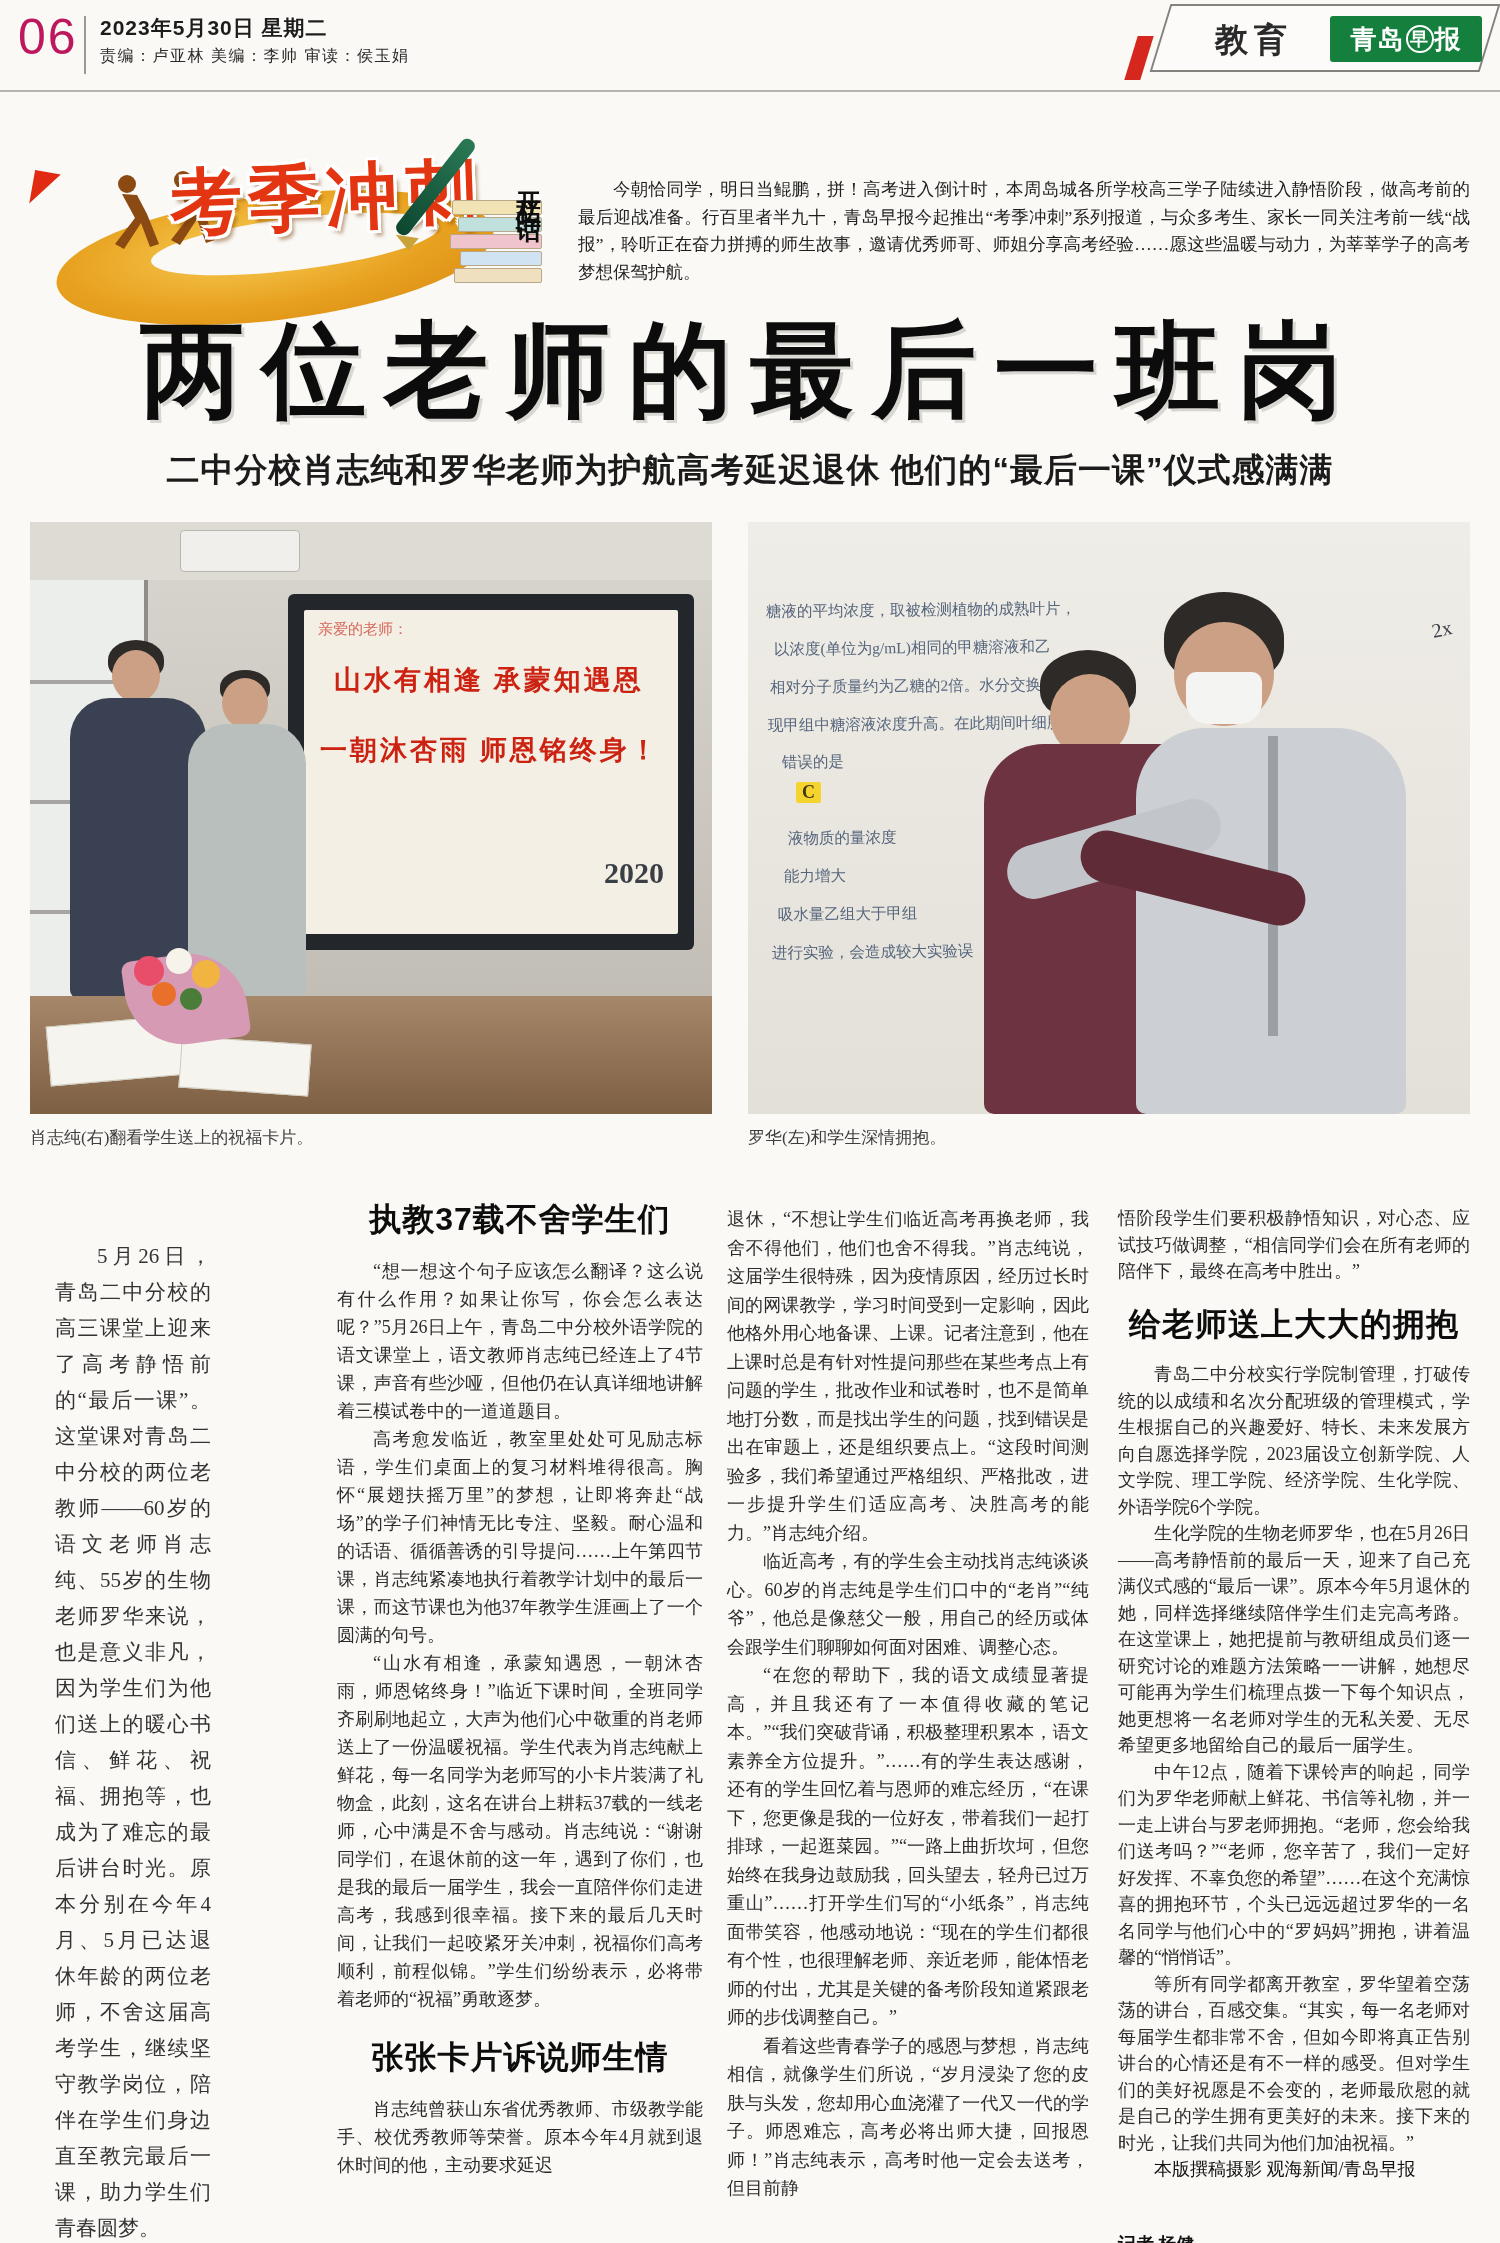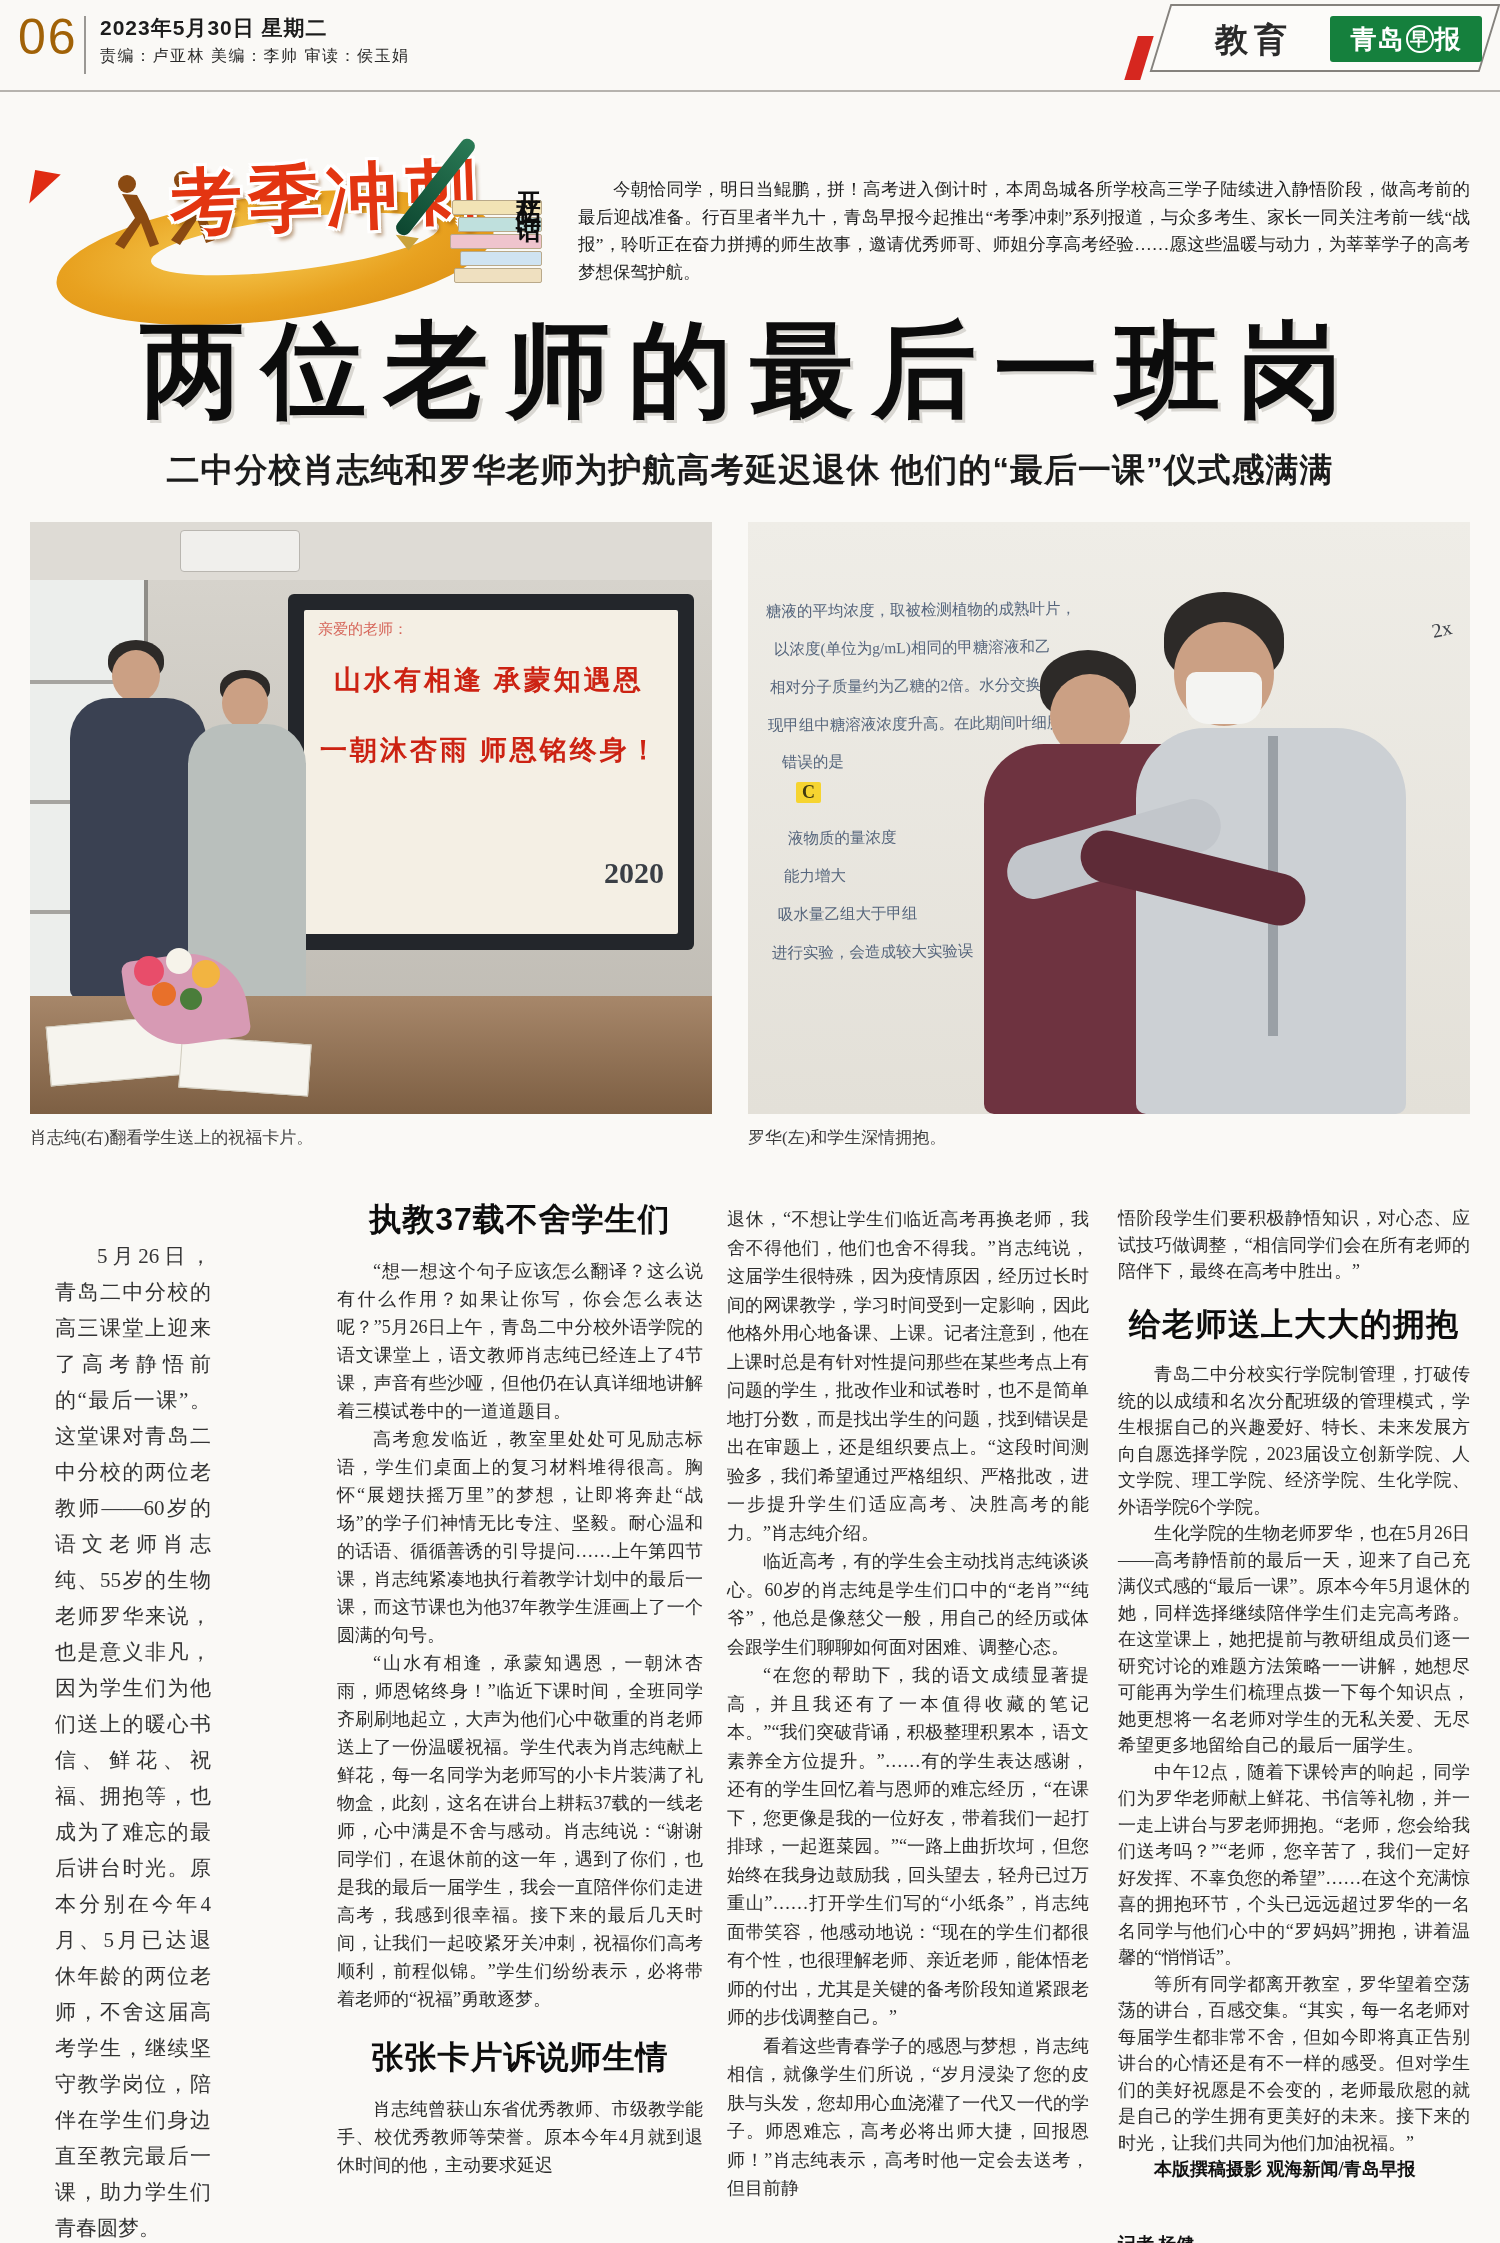--- a/index.html
+++ b/index.html
@@ -2,21 +2,21 @@
 <html><head>
 <meta charset="utf-8">
 <style>
   * { margin:0; padding:0; box-sizing:border-box; }
   body { background:#e8e6e2; font-family:"Liberation Serif","DejaVu Serif",serif; }
   .page { position:relative; width:1500px; height:2243px; margin:0 auto;
           background:#faf9f6; overflow:hidden; color:#2b2b2b; }
   .sans { font-family:"Liberation Sans","DejaVu Sans",sans-serif; }
 
   
-  .pagenum { position:absolute; left:18px; top:8px; font-size:50px; color:#a16207;
+  .pagenum { position:absolute; left:18px; top:8px; font-size:50px; color:#be185d;
              font-family:"Liberation Sans",sans-serif; letter-spacing:2px; }
   .hdr-divider { position:absolute; left:84px; top:16px; width:2px; height:58px; background:#9a9894; }
   .hdr-date { position:absolute; left:100px; top:14px; font-size:21px; font-weight:bold; color:#1c1c1c;
               font-family:"Liberation Sans",sans-serif; letter-spacing:1px;}
   .hdr-editors { position:absolute; left:100px; top:46px; font-size:16px; color:#2a2a2a;
                  font-family:"Liberation Sans",sans-serif; letter-spacing:1.5px; }
   .edu-box { position:absolute; left:1160px; top:4px; width:330px; height:68px;
              border:2px solid #85827d; transform:skewX(-17deg); background:#fcfbf9; }
   .edu-label { position:absolute; left:1215px; top:18px; font-size:33px; font-weight:bold; color:#2a2a2a;
                letter-spacing:6px; font-family:"Liberation Sans",sans-serif; }
@@ -113,21 +113,21 @@
   .col p.noindent { text-indent:0; }
   .col1 { left:55px;  width:156px; font-size:21px; line-height:36px; top:1238px; color:#333; }
   .col2 { left:337px; width:366px; font-size:18px; line-height:28px; }
   .col3 { left:727px; width:362px; font-size:18px; line-height:28.5px; }
   .col4 { left:1118px; width:352px; font-size:18px; line-height:26.5px; }
   .colhead { font-family:"Liberation Sans",sans-serif; font-size:32px; font-weight:900;
              text-align:center; color:#0d0d0d; text-indent:0 !important; letter-spacing:1px; }
   .col2 .colhead.first { margin-bottom:24px; }
   .col2 .colhead.second { margin-top:30px; margin-bottom:24px; }
   .col4 .colhead { margin-top:26px; margin-bottom:24px; }
-  .byline { font-weight:bold; color:#111; }
+  .byline { font-weight:normal; color:#111; }
   .byline2 { font-weight:bold; color:#111; text-indent:0 !important;margin-top:48px; }
 </style>
 </head>
 <body>
 
 <div class="page">
 
   <div class="pagenum">06</div>
   <div class="hdr-divider"></div>
   <div class="hdr-date sans">2023年5月30日 星期二</div>

